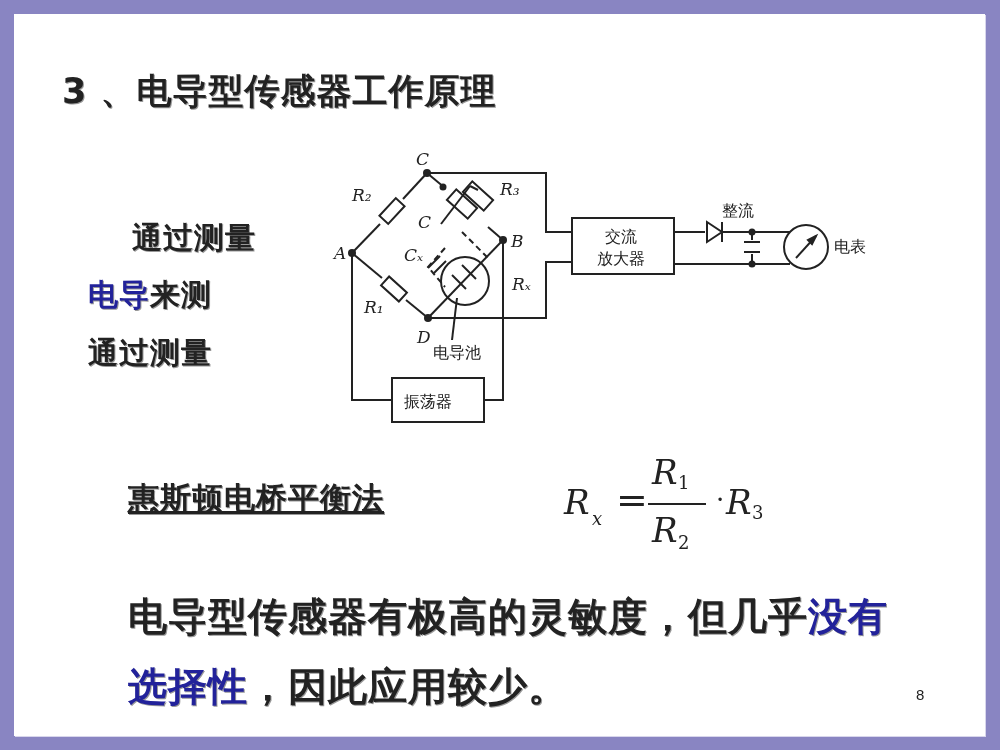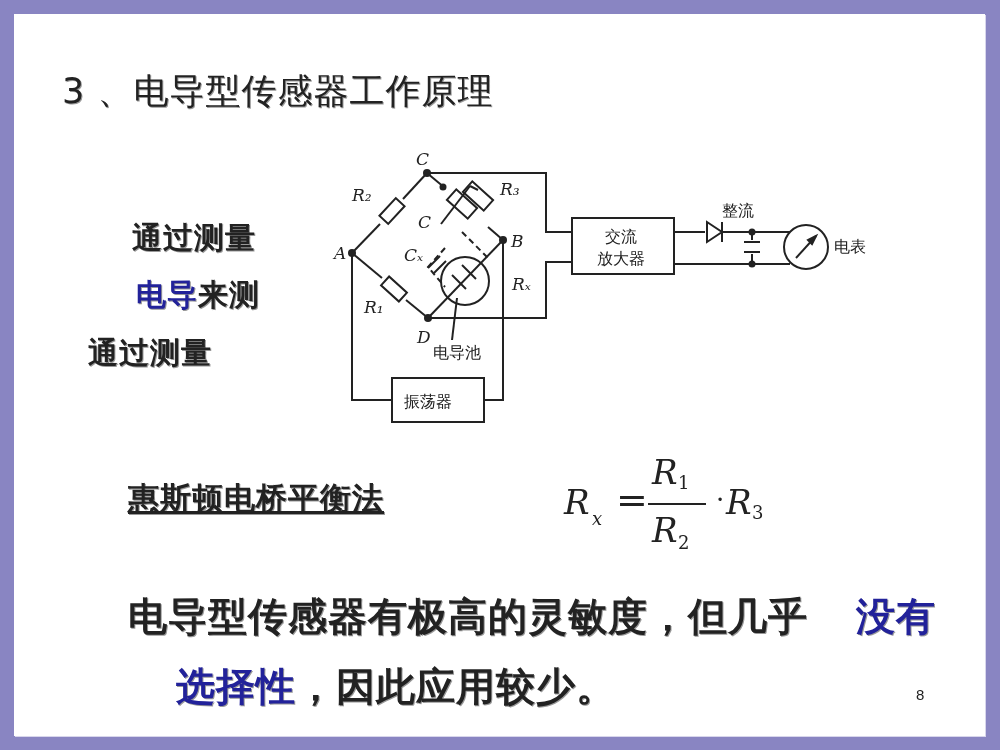--- a/index.html
+++ b/index.html
@@ -1,23 +1,23 @@
 <!DOCTYPE html>
 <html><head>
 <meta charset="utf-8">
 <style>
   html, body { margin:0; padding:0; }
   body { width:1000px; height:750px; background:#8985c2; position:relative; overflow:hidden;
          font-family:"DejaVu Sans","Liberation Sans",sans-serif; }
   .slide { position:absolute; left:14px; top:14px; width:971px; height:722px; background:#ffffff;
            box-shadow: 1px 1px 0 #d8d6ec; }
-  .hdr { position:absolute; left:62px; top:68px; font-size:35px; font-weight:normal; color:#222;
+  .hdr { position:absolute; left:62px; top:68px; font-size:35px; font-weight:bold; color:#222;
          letter-spacing:1px; text-shadow:1px 1px 0 #999; }
   .side { position:absolute; left:88px; font-size:30px; font-weight:bold; color:#222; text-shadow:1px 1px 0 #999; letter-spacing:1px; }
-  .blue { color:#22229a;margin-left:48px; }
+  .blue { color:#22229a; }
   .method { position:absolute; left:128px; top:478px; font-size:31px; font-weight:bold; color:#222; text-shadow:1px 1px 0 #999; letter-spacing:1px;text-decoration:underline; }
   .formula { position:absolute; left:552px; top:452px; width:240px; height:110px; font-family:"DejaVu Serif","Liberation Serif",serif; color:#222; }
   .note { position:absolute; left:128px; font-size:39px; font-weight:bold; color:#222; text-shadow:1px 1px 0 #999; letter-spacing:1px; }
   .pagenum { position:absolute; left:916px; top:686px; font-size:15px; color:#222; font-family:"Liberation Sans",sans-serif; }
   .circuit { position:absolute; left:0; top:0; }
   .ctext { font-family:"DejaVu Serif","Liberation Serif",serif; font-style:italic; font-size:17px; fill:#222; }
   .ctextcn { font-family:"DejaVu Sans","Liberation Sans",sans-serif; font-size:16px; fill:#222; }
 </style>
 </head>
 <body>

